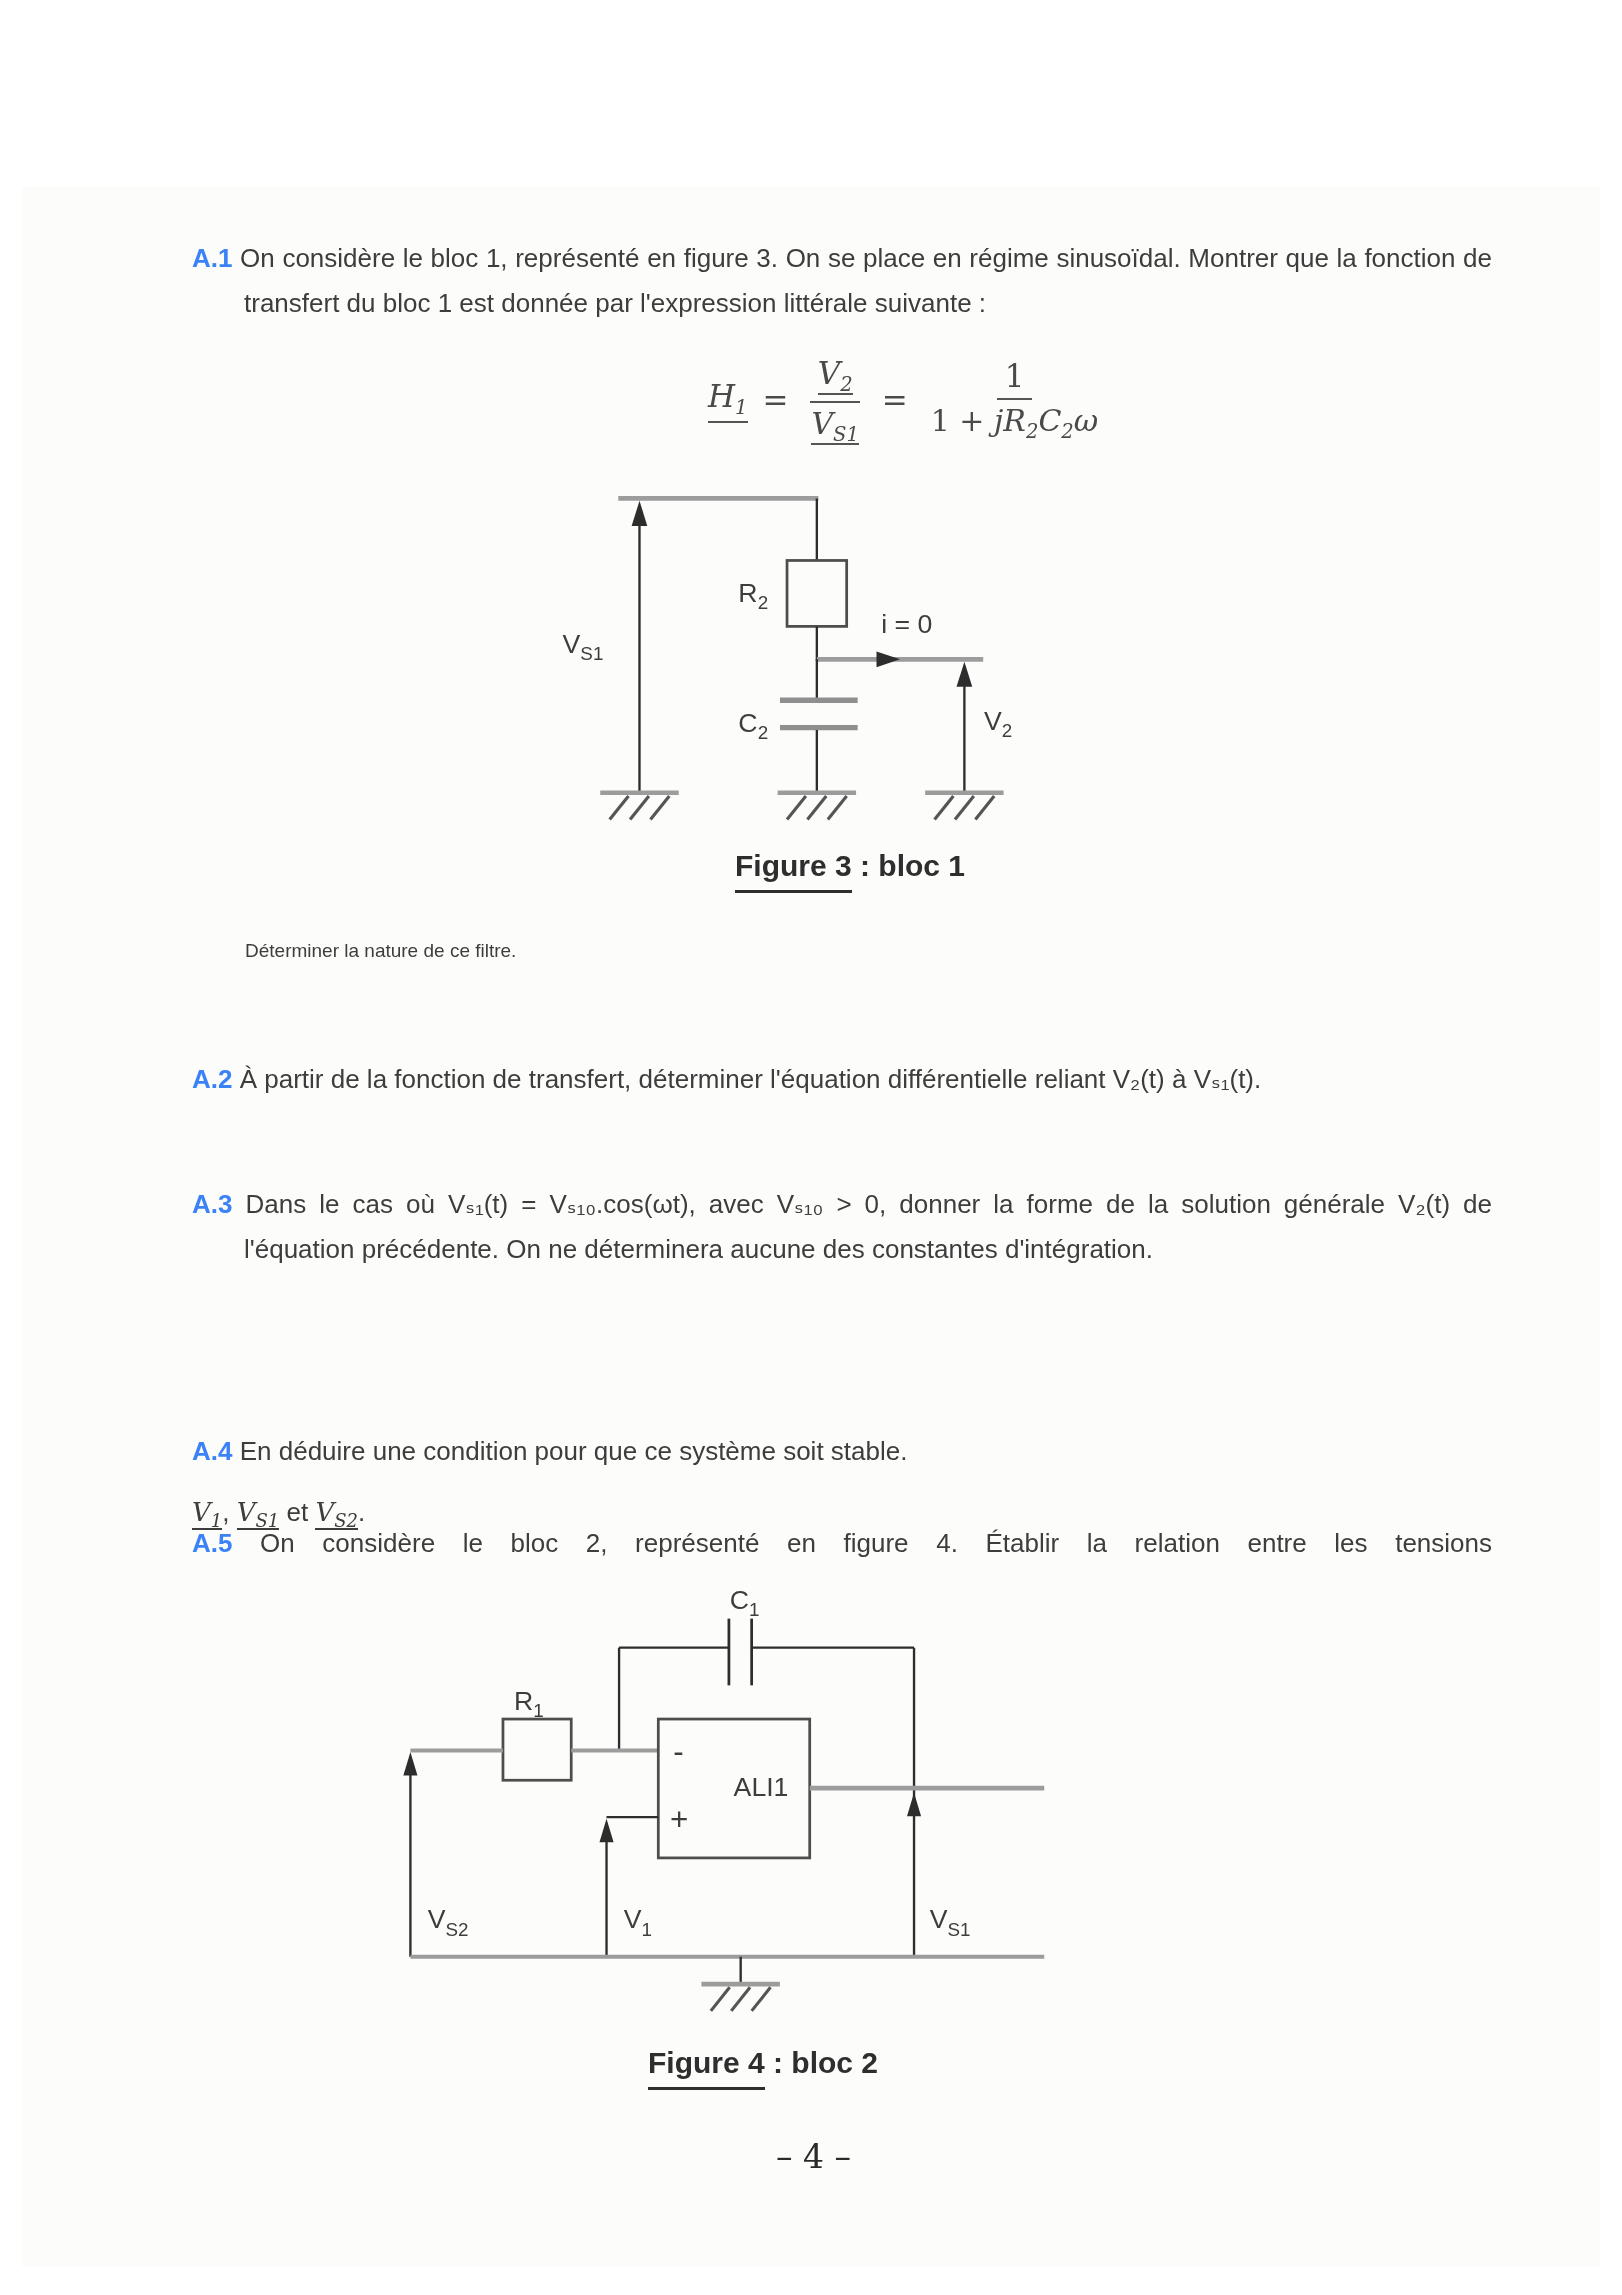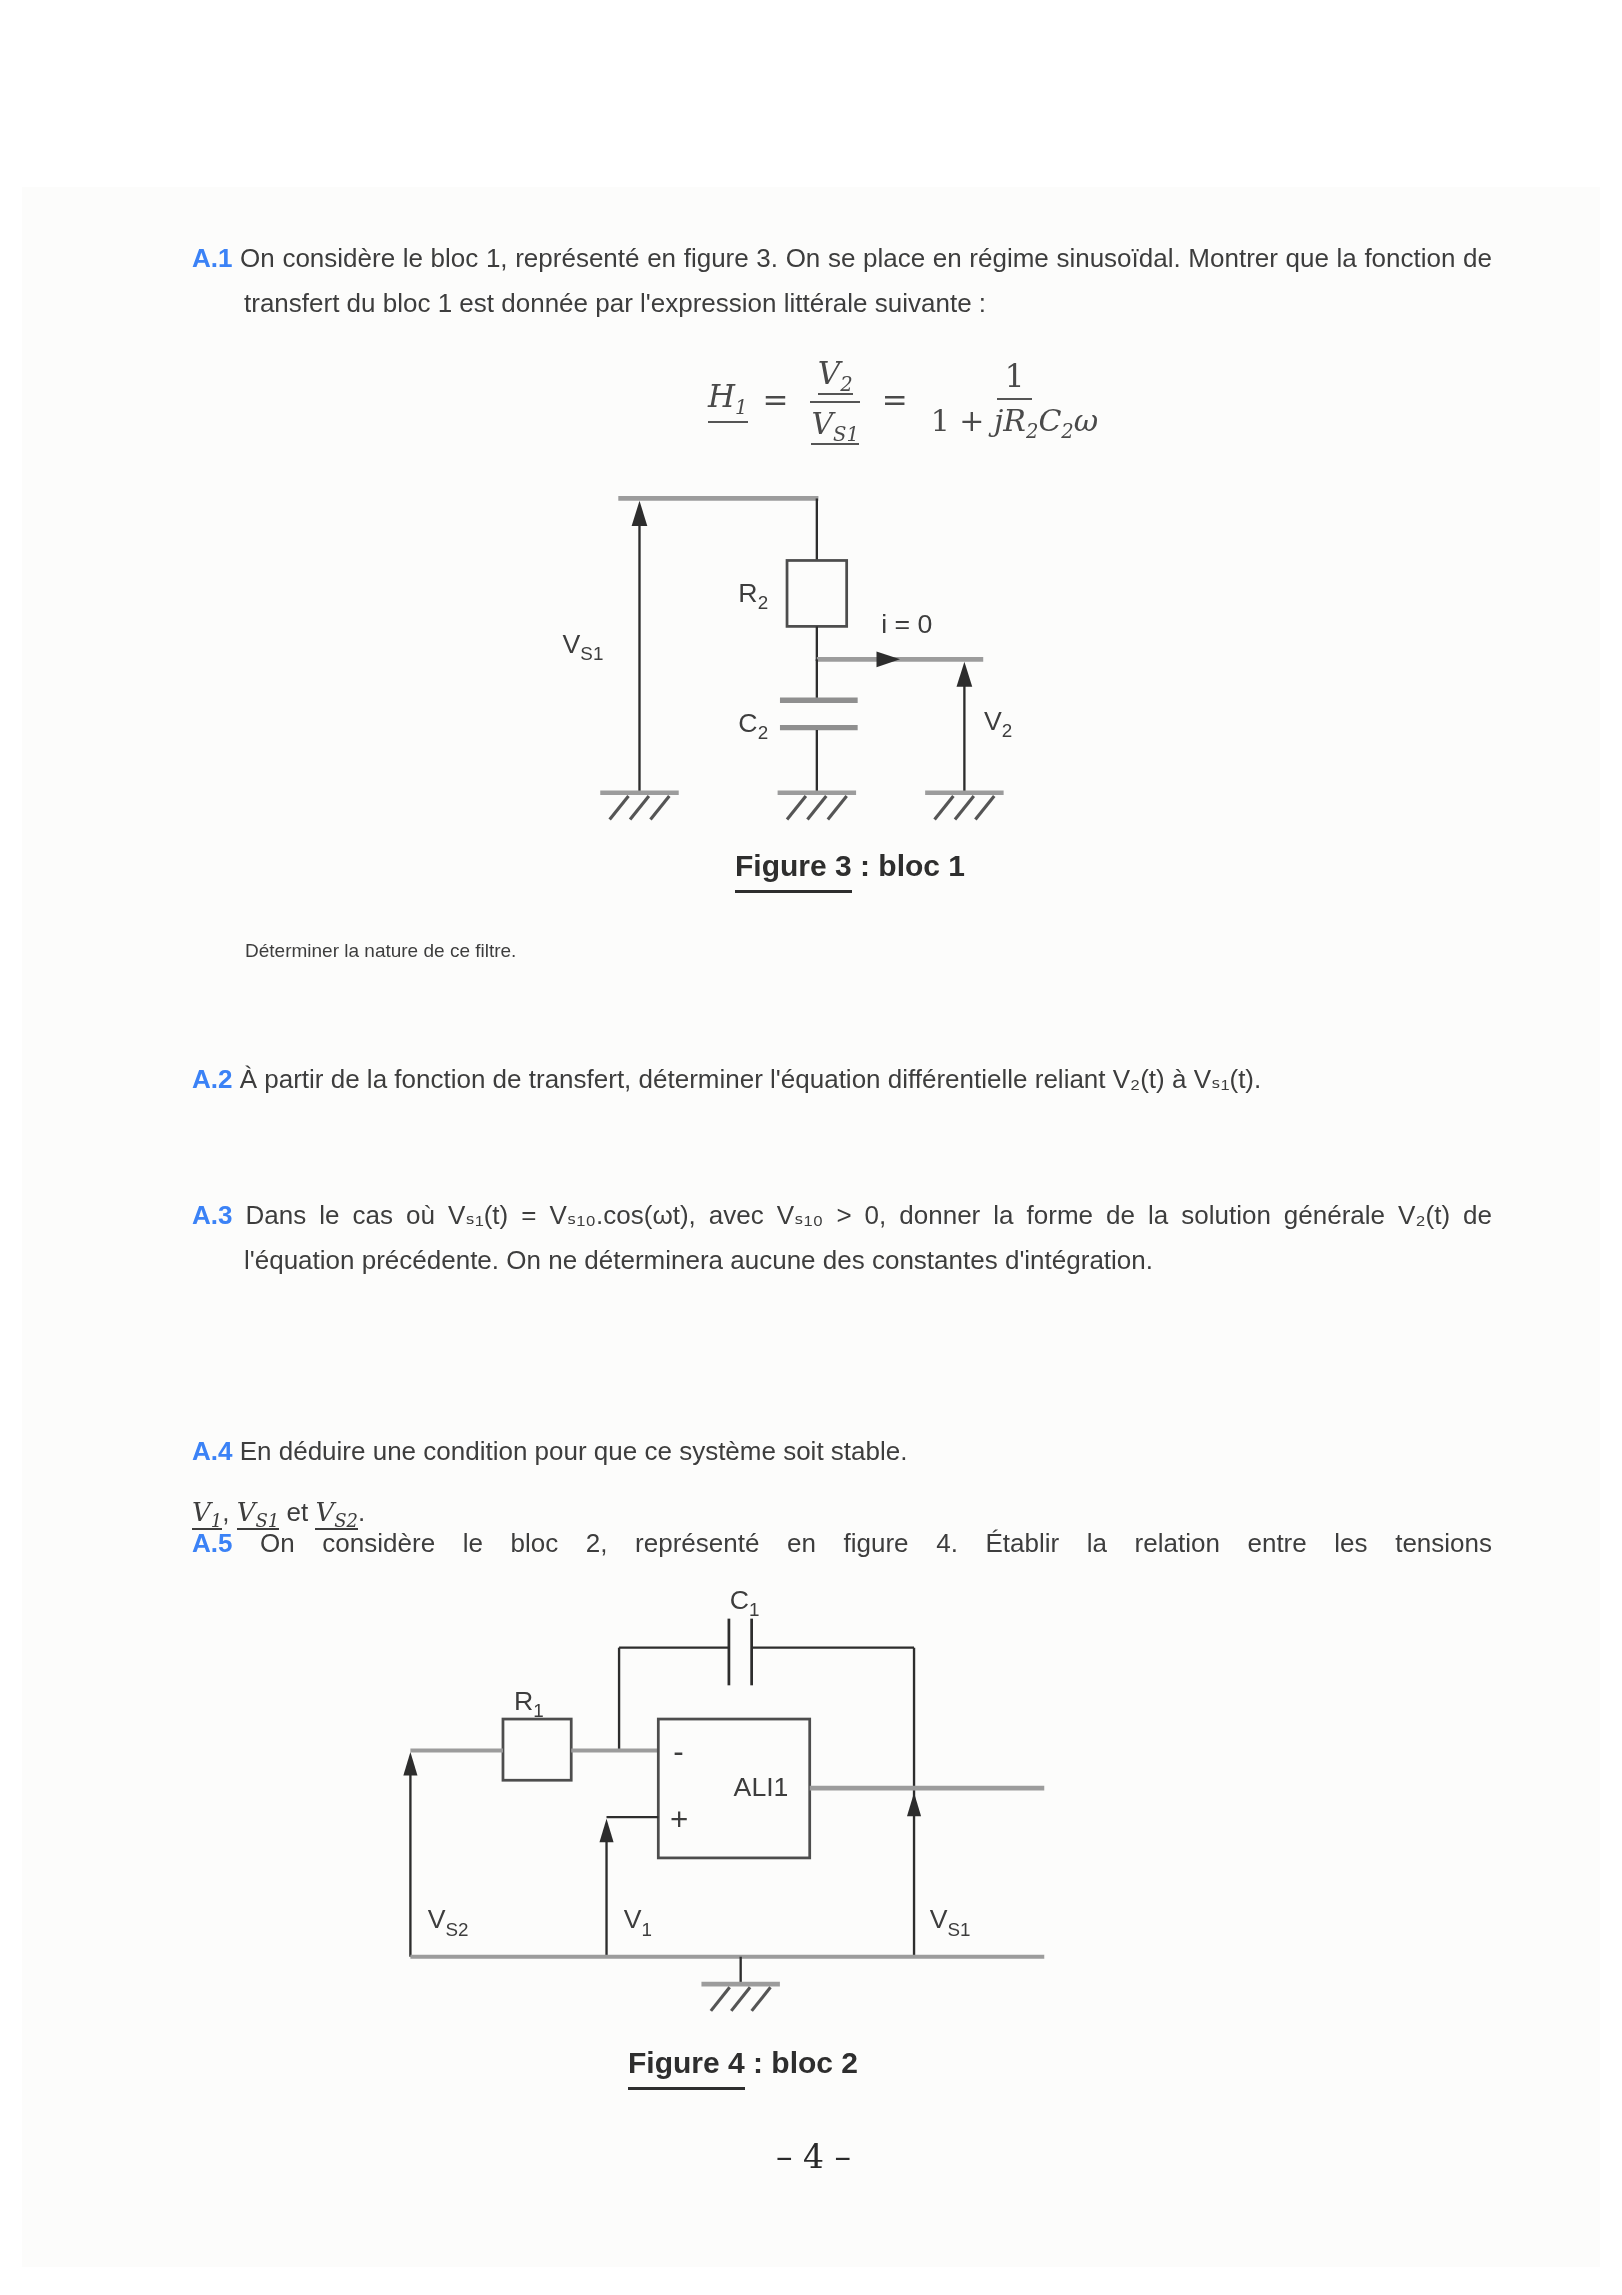--- a/index.html
+++ b/index.html
@@ -127,21 +127,21 @@
   <div class="caption" style="left:591px;top:849px;">
     <span class="ufig">Figure 3</span><span> : bloc 1</span>
   </div>
 
   <div class="plain" style="left:245px;top:928px;">Déterminer la nature de ce filtre.</div>
 
   <div class="q single" style="top:1057px;">
     <span class="qnum">A.2</span><span> À partir de la fonction de transfert, déterminer l'équation différentielle reliant V₂(t) à Vₛ₁(t).</span>
   </div>
 
-  <div class="q" style="top:1182px;margin-top:11px;">
+  <div class="q" style="top:1182px;">
     <span class="qnum">A.3</span><span> Dans le cas où Vₛ₁(t) = Vₛ₁₀.cos(ωt), avec Vₛ₁₀ &gt; 0, donner la forme de la solution générale V₂(t) de l'équation précédente. On ne déterminera aucune des constantes d'intégration.</span>
   </div>
 
   <div class="q single" style="top:1398px;margin-top:31px;">
     <span class="qnum">A.4</span><span> En déduire une condition pour que ce système soit stable.</span>
   </div>
 
   <div class="q stretch" style="top:1521px;">
     <span class="qnum">A.5</span><span> On considère le bloc 2, représenté en figure 4. Établir la relation entre les tensions</span>
   </div>
@@ -198,19 +198,19 @@
       <line x1="456" y1="562" x2="480" y2="532" stroke="#555" stroke-width="4"></line>
       <line x1="482" y1="562" x2="506" y2="532" stroke="#555" stroke-width="4"></line>
       <line x1="508" y1="562" x2="532" y2="532" stroke="#555" stroke-width="4"></line>
     </g>
 
     <text class="clbl" x="95" y="457"><tspan>V</tspan><tspan class="sub" dy="9">S2</tspan></text>
     <text class="clbl" x="345" y="457"><tspan>V</tspan><tspan class="sub" dy="9">1</tspan></text>
     <text class="clbl" x="735" y="457"><tspan>V</tspan><tspan class="sub" dy="9">S1</tspan></text>
   </svg>
 
-  <div class="caption" style="left:484px;top:2046px;">
+  <div class="caption" style="left:504px;top:2046px;">
     <span class="ufig">Figure 4</span><span> : bloc 2</span>
   </div>
 
   <div class="pagenum">– 4 –</div>
 </div>
 
 
 </body></html>

